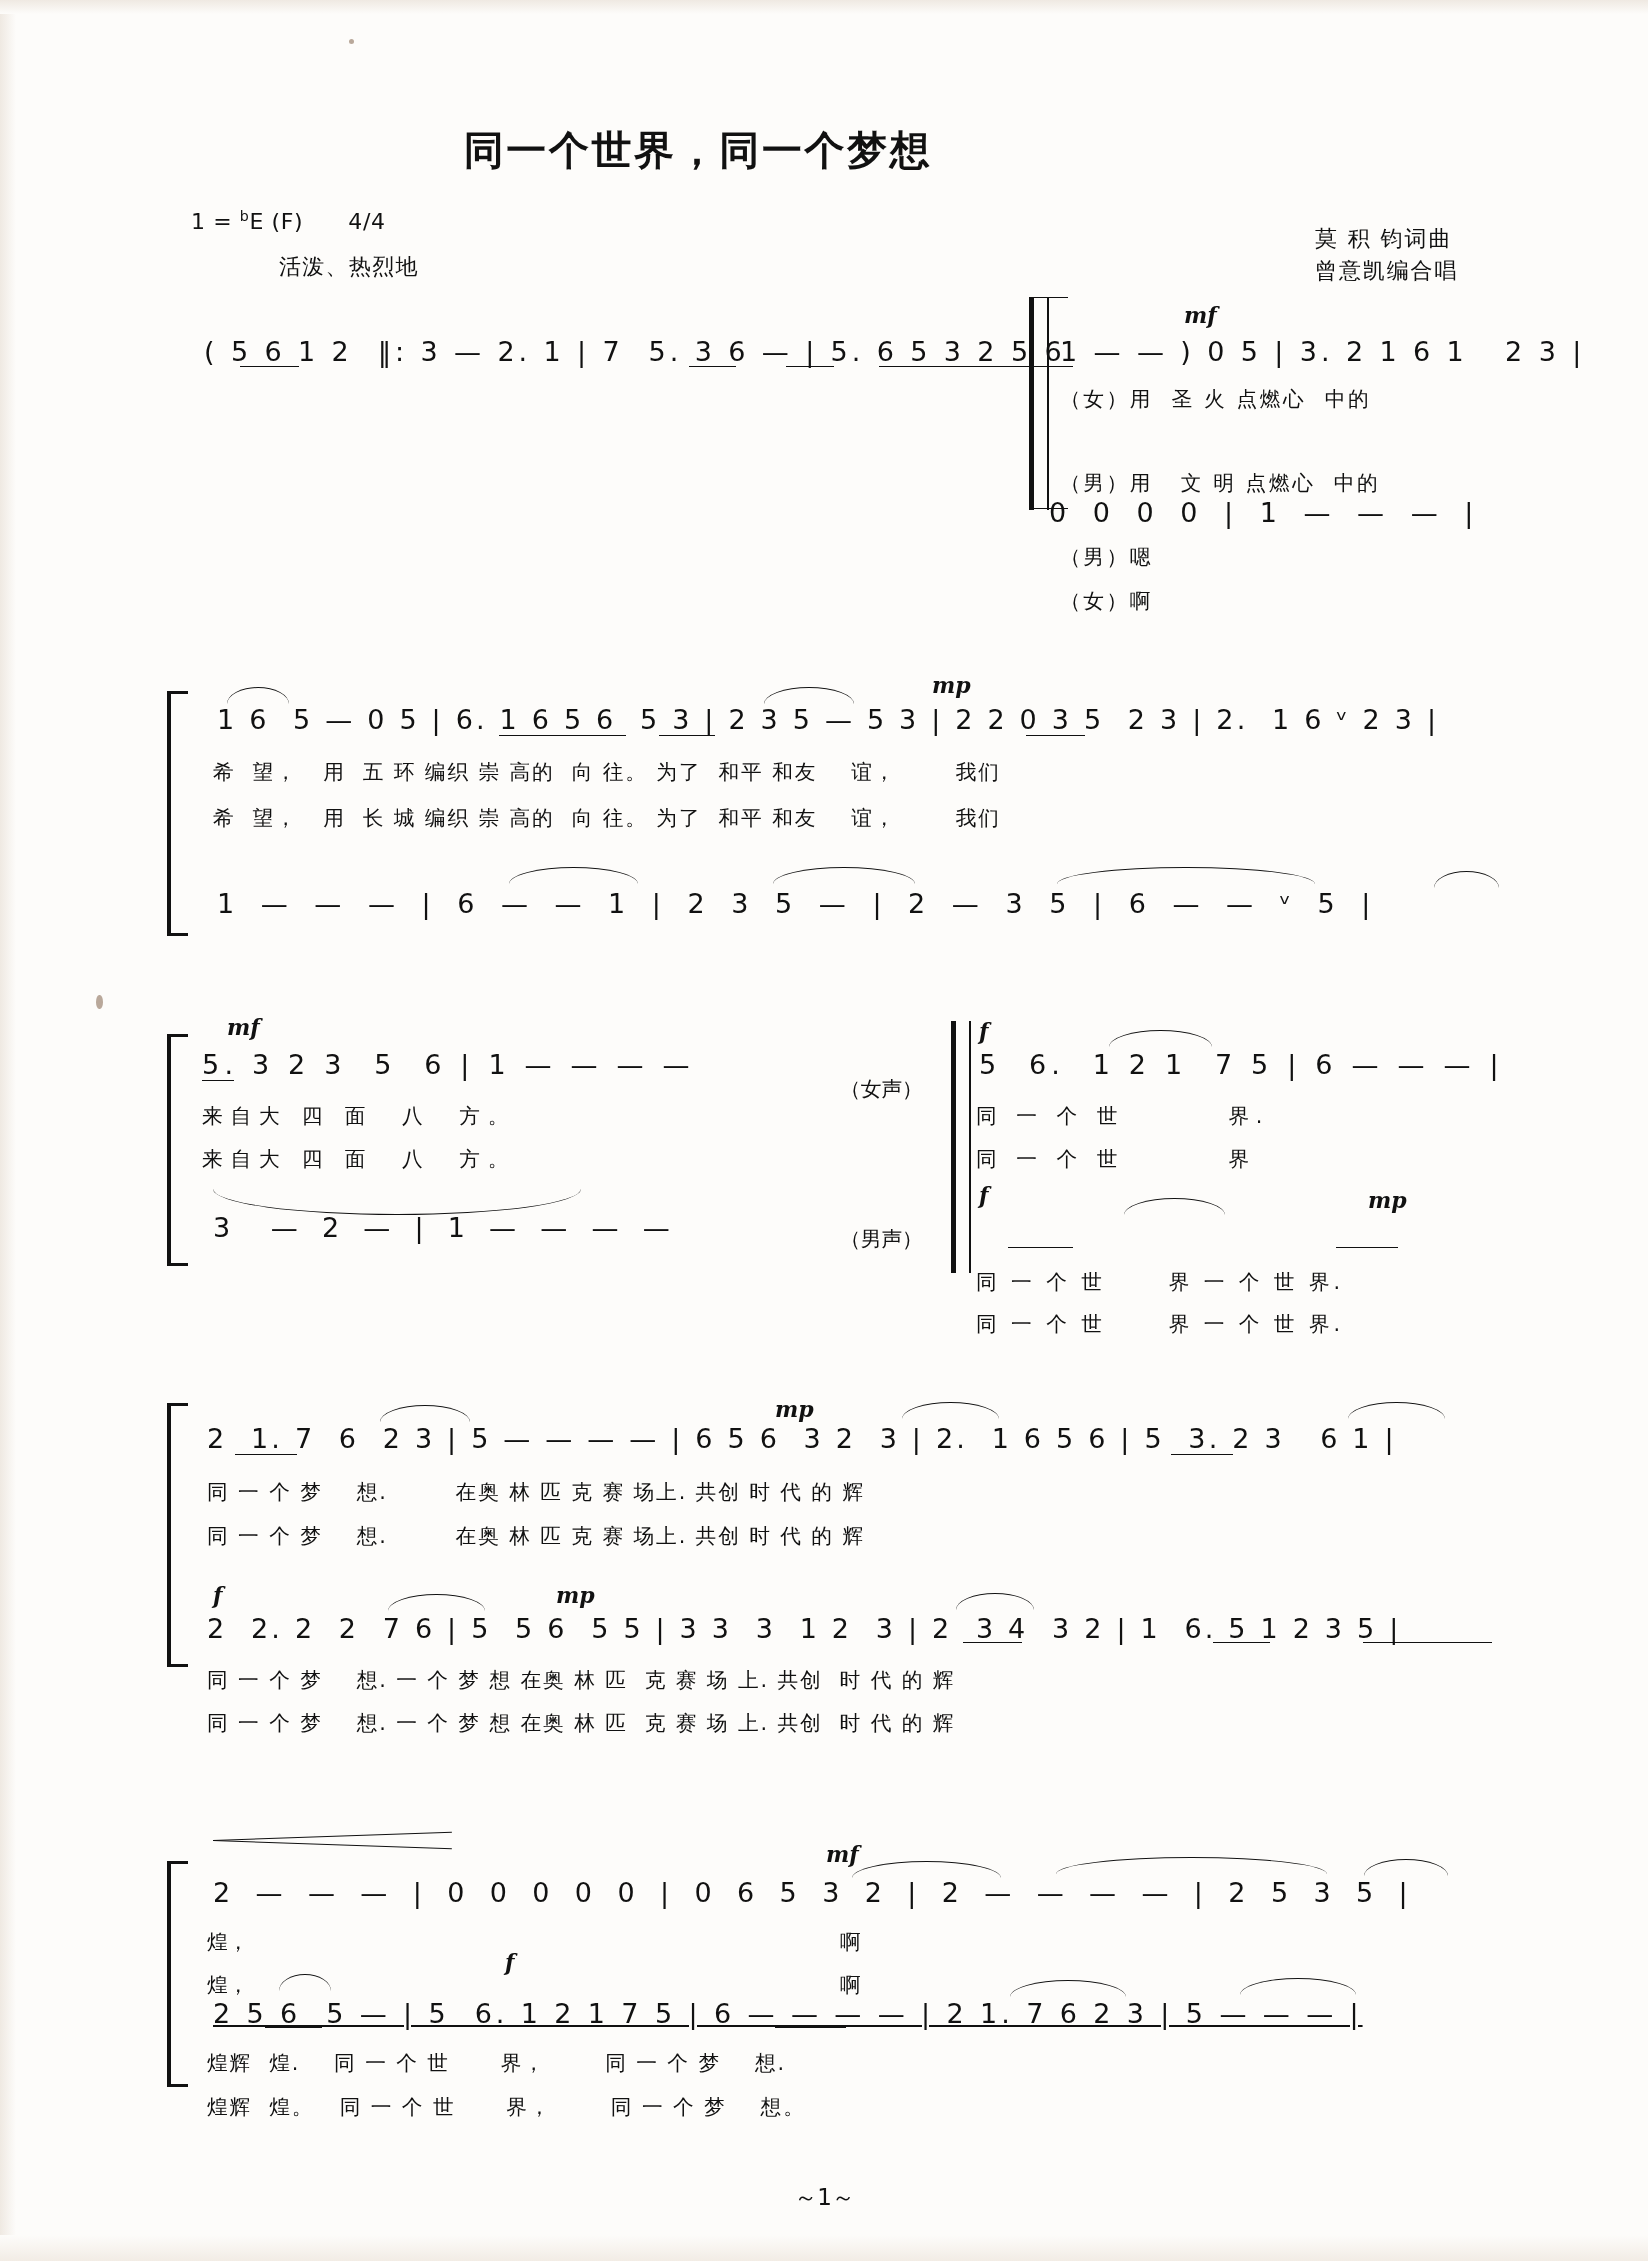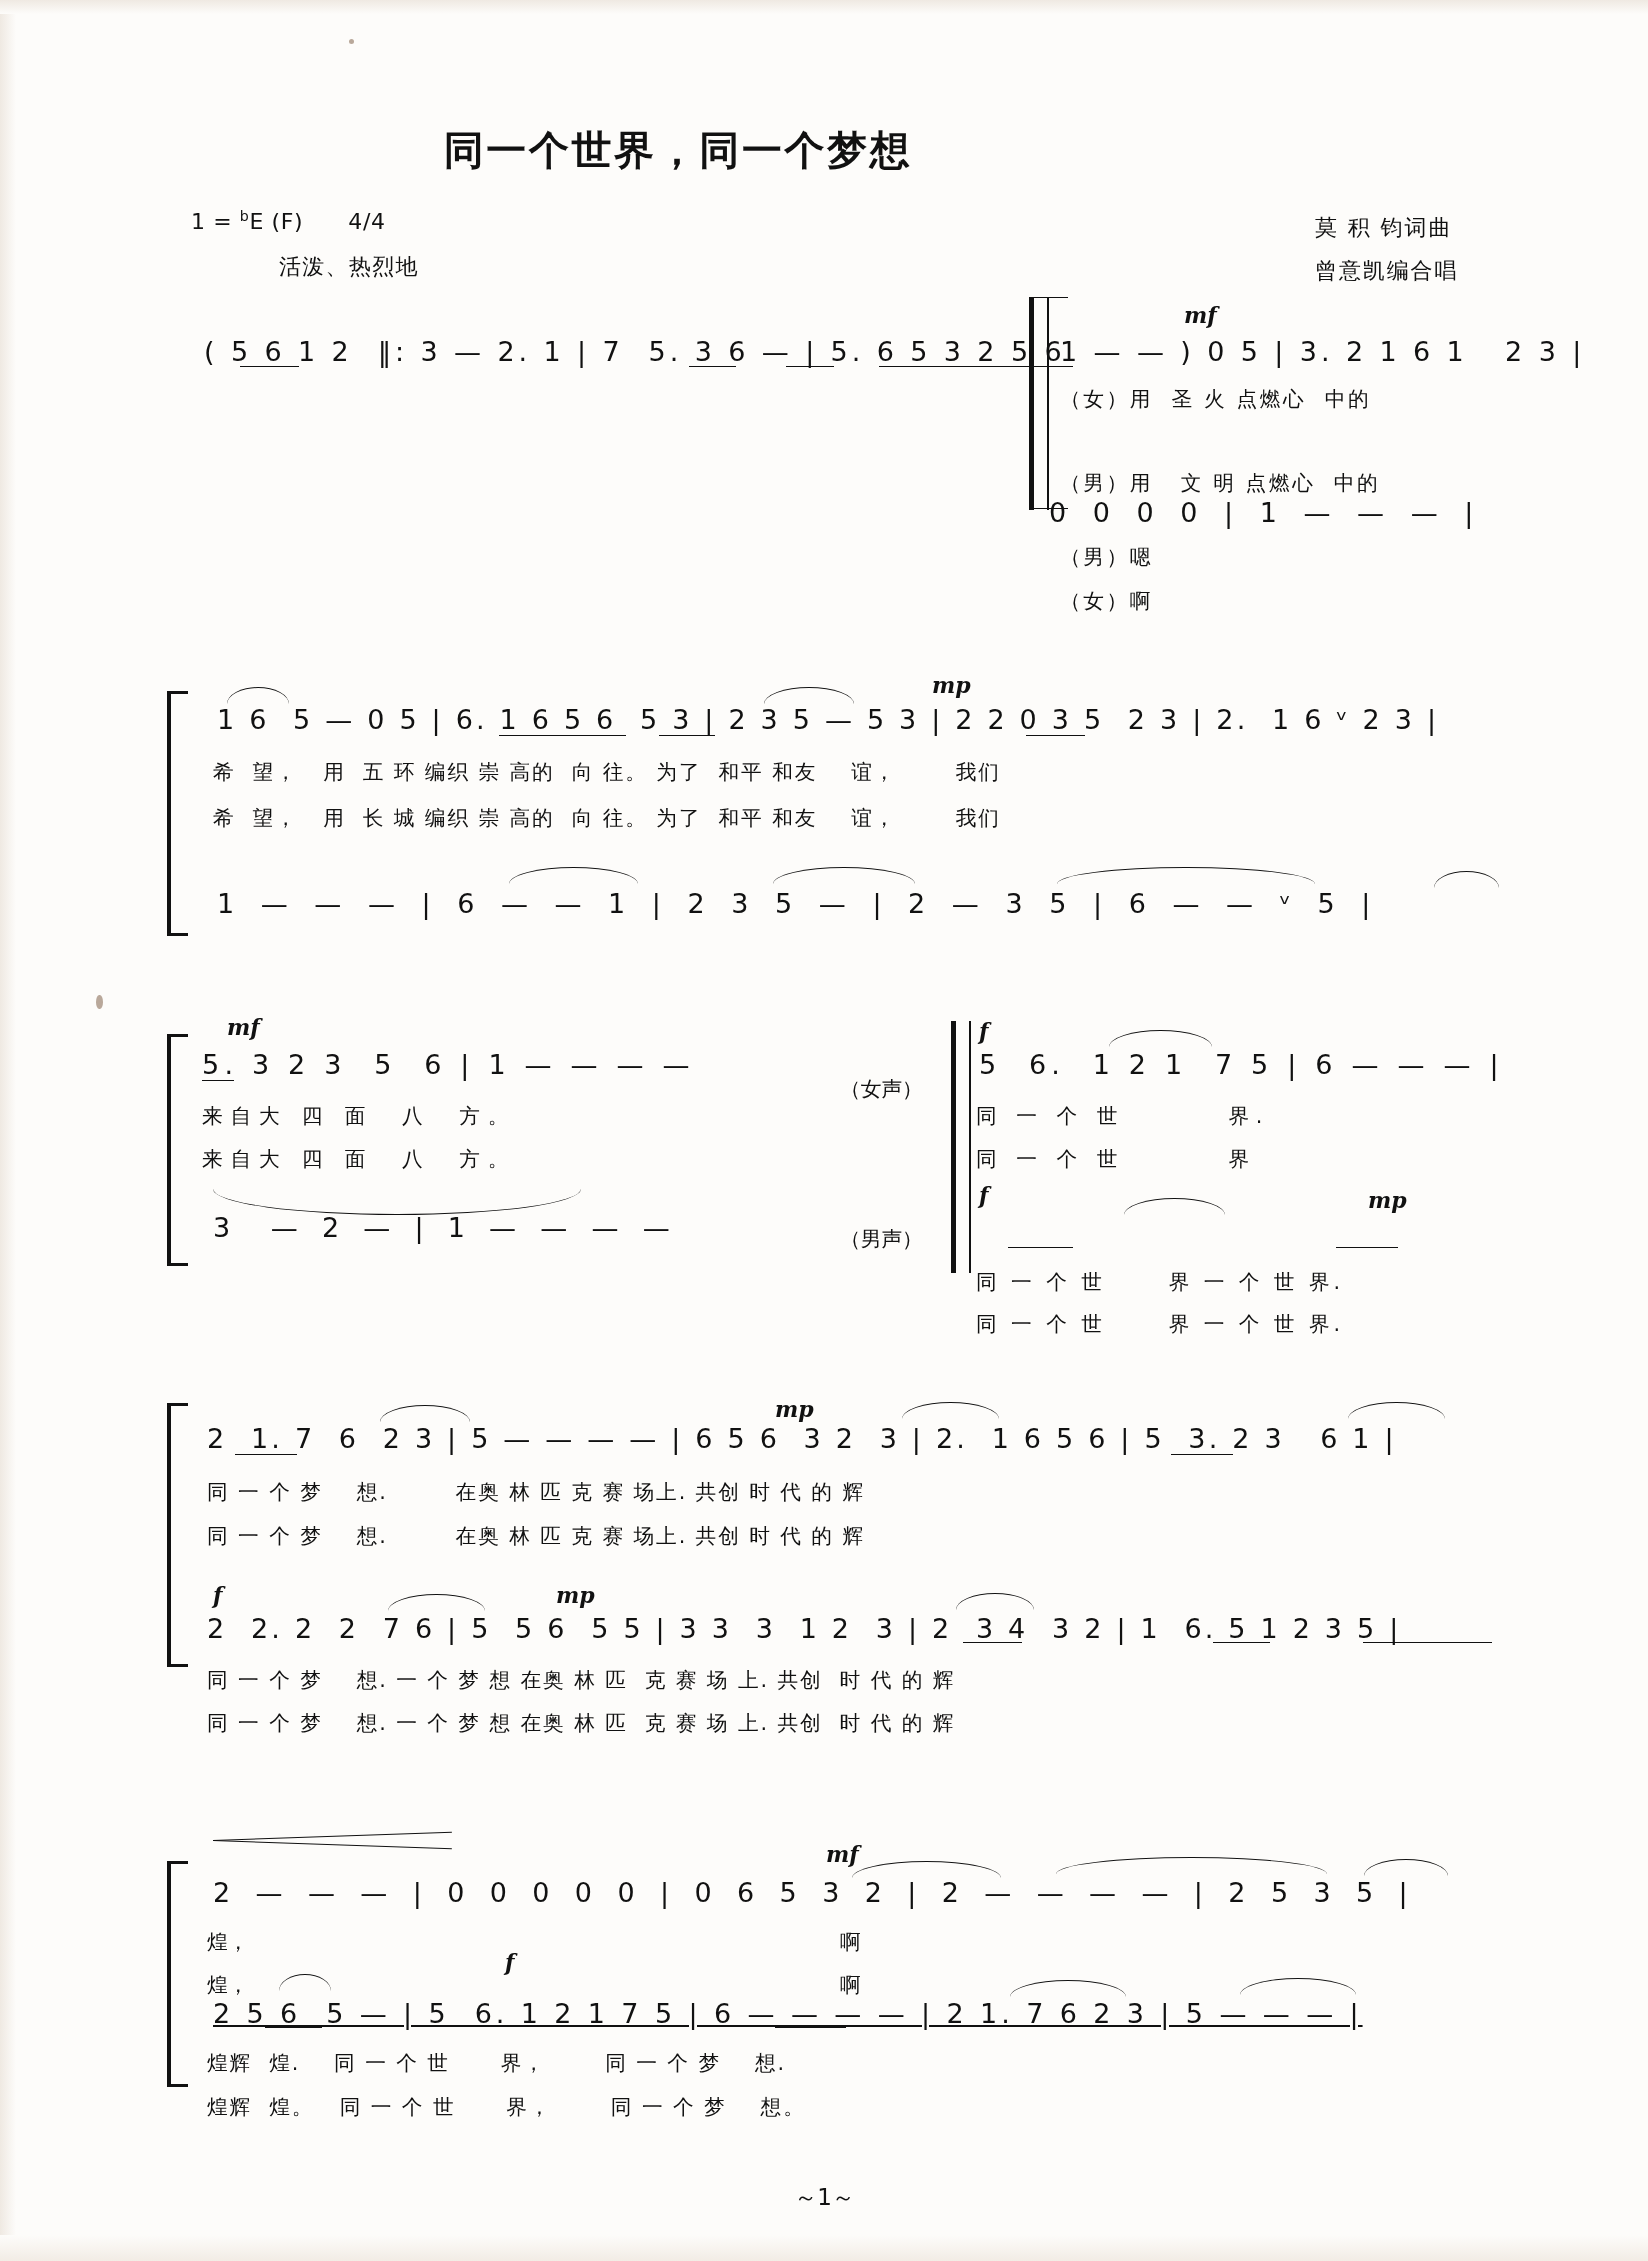--- a/index.html
+++ b/index.html
@@ -47,20 +47,21 @@
     position: absolute;
     top: 123px;
     left: 0;
     width: 1356px;
     text-align: center;
     font-family: "DejaVu Sans", sans-serif;
     font-weight: bold;
     font-size: 40px;
     letter-spacing: 2.6px;
     color: #111;
+    padding-left: 20px;
   }
   .key-sig {
     position: absolute;
     top: 208px;
     left: 191px;
     font-family: "DejaVu Sans", sans-serif;
     font-size: 22px;
     color: #111;
     letter-spacing: 0.6px;
   }
@@ -74,21 +75,21 @@
     color: #111;
     letter-spacing: 1.3px;
   }
   .credit {
     position: absolute;
     font-family: "DejaVu Sans", sans-serif;
     font-size: 22px;
     color: #111;
     letter-spacing: 1.9px;
   }
-  .credit.c1 { top: 213px; left: 1315px; }
+  .credit.c1 { top: 224px; left: 1315px; }
   .credit.c2 { top: 256px; left: 1315px; }
 
   
   .notes {
     position: absolute;
     font-family: "DejaVu Sans", sans-serif;
     font-size: 26px;
     color: #111;
     white-space: pre;
     letter-spacing: 0px;

